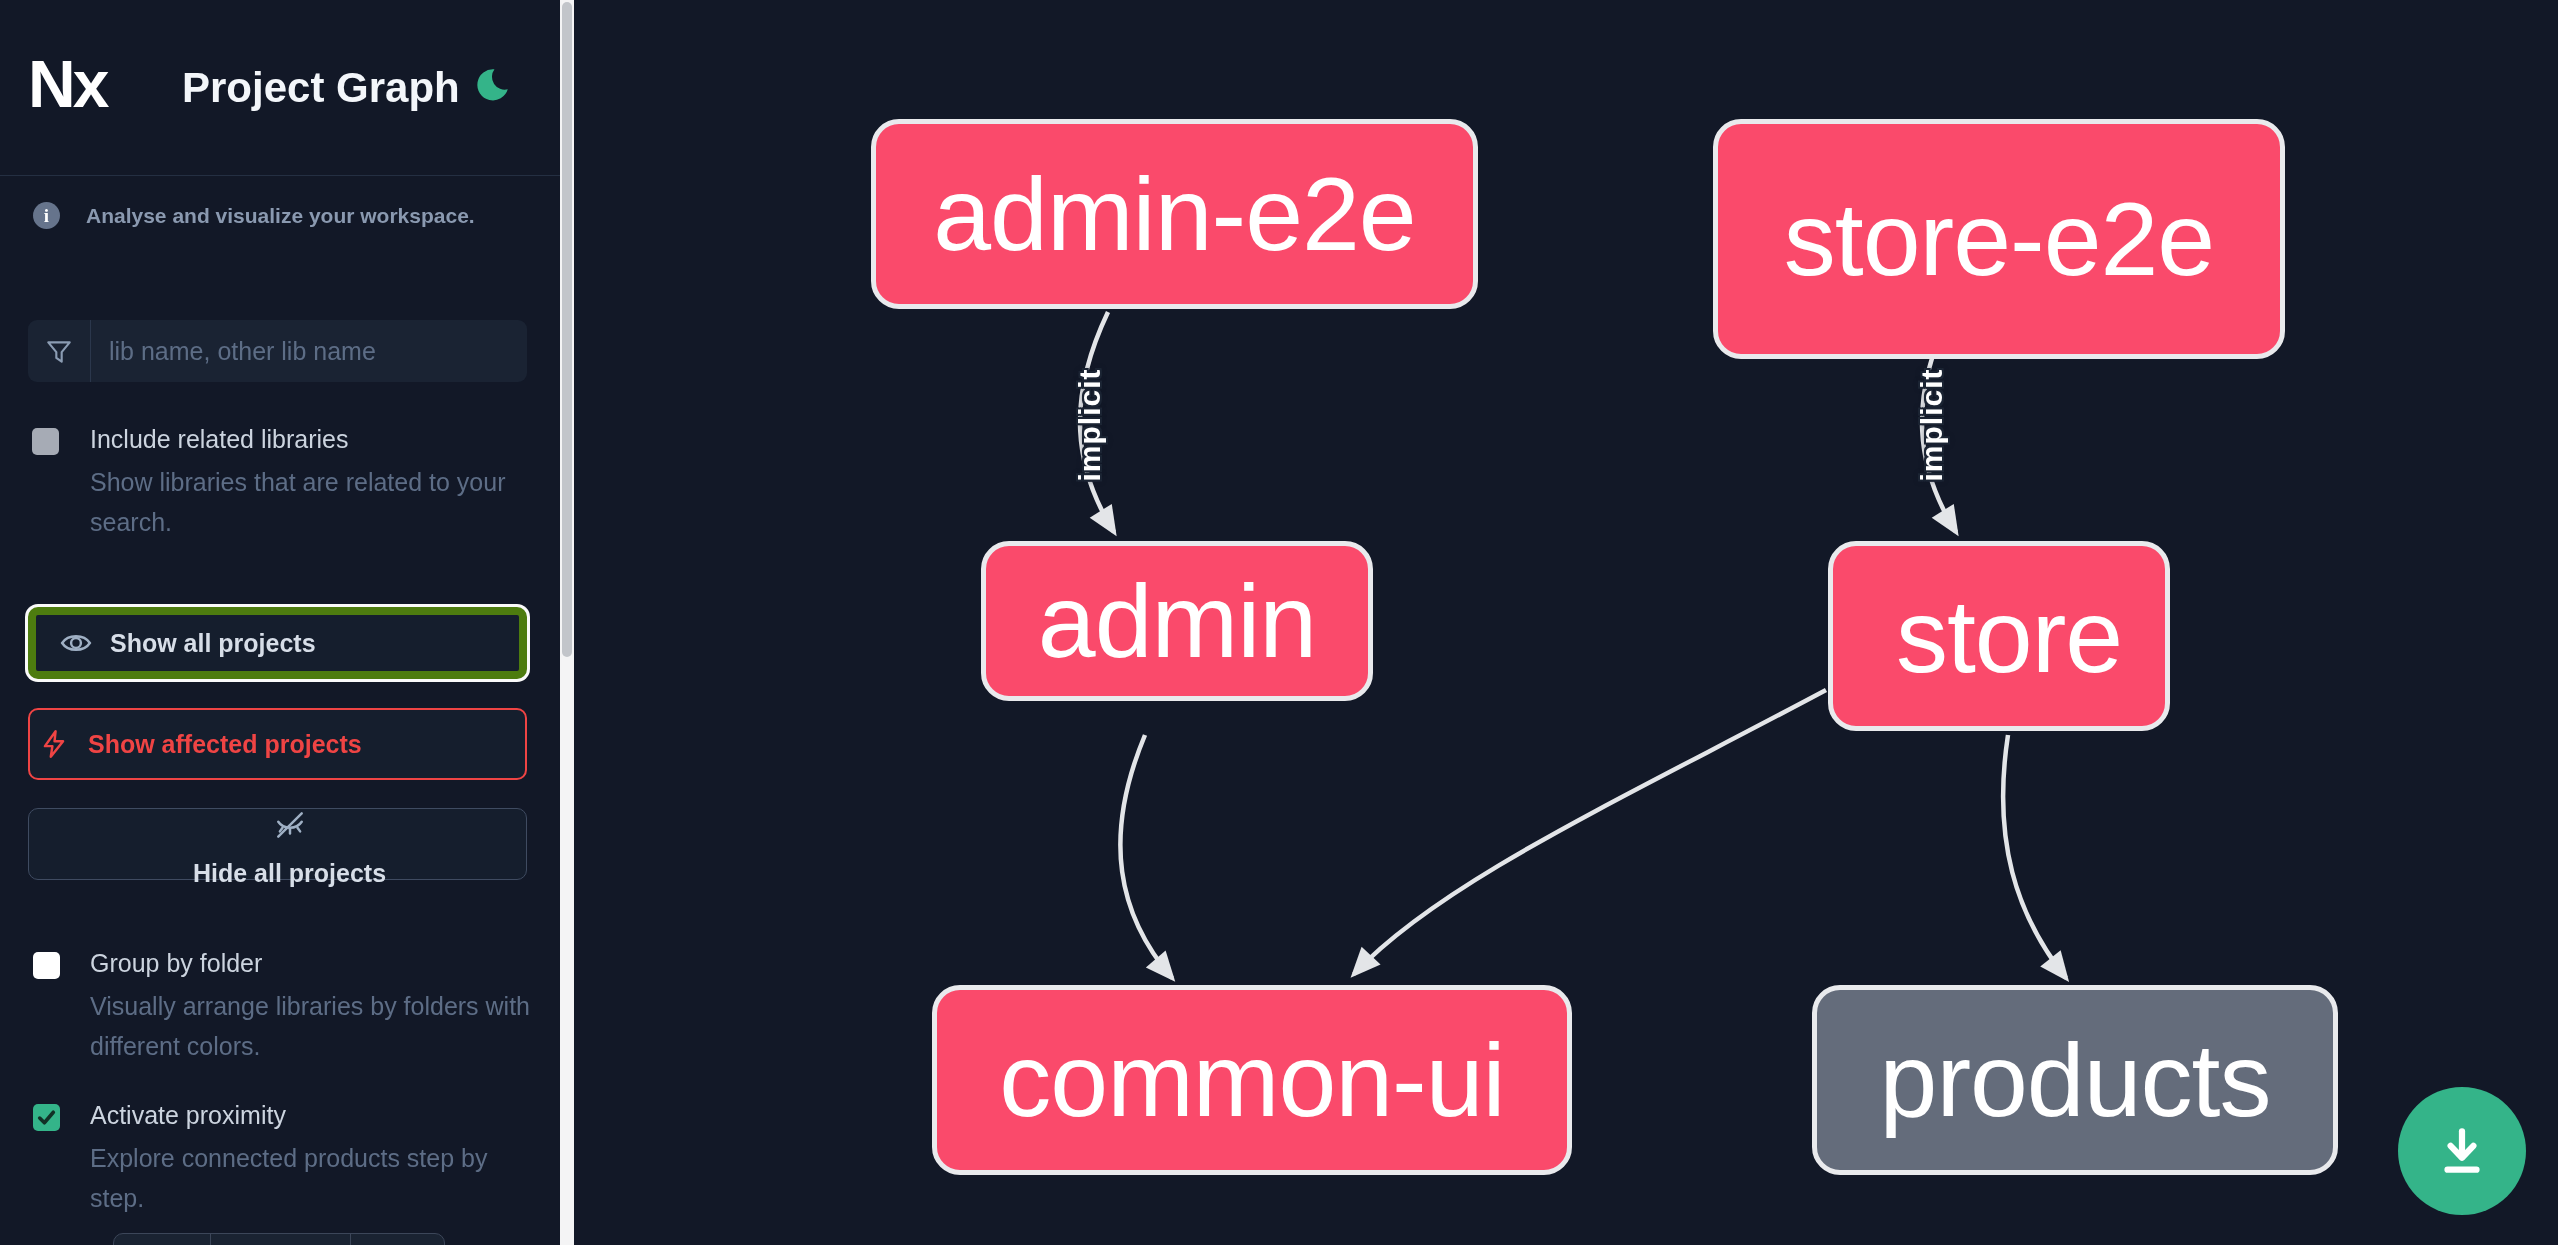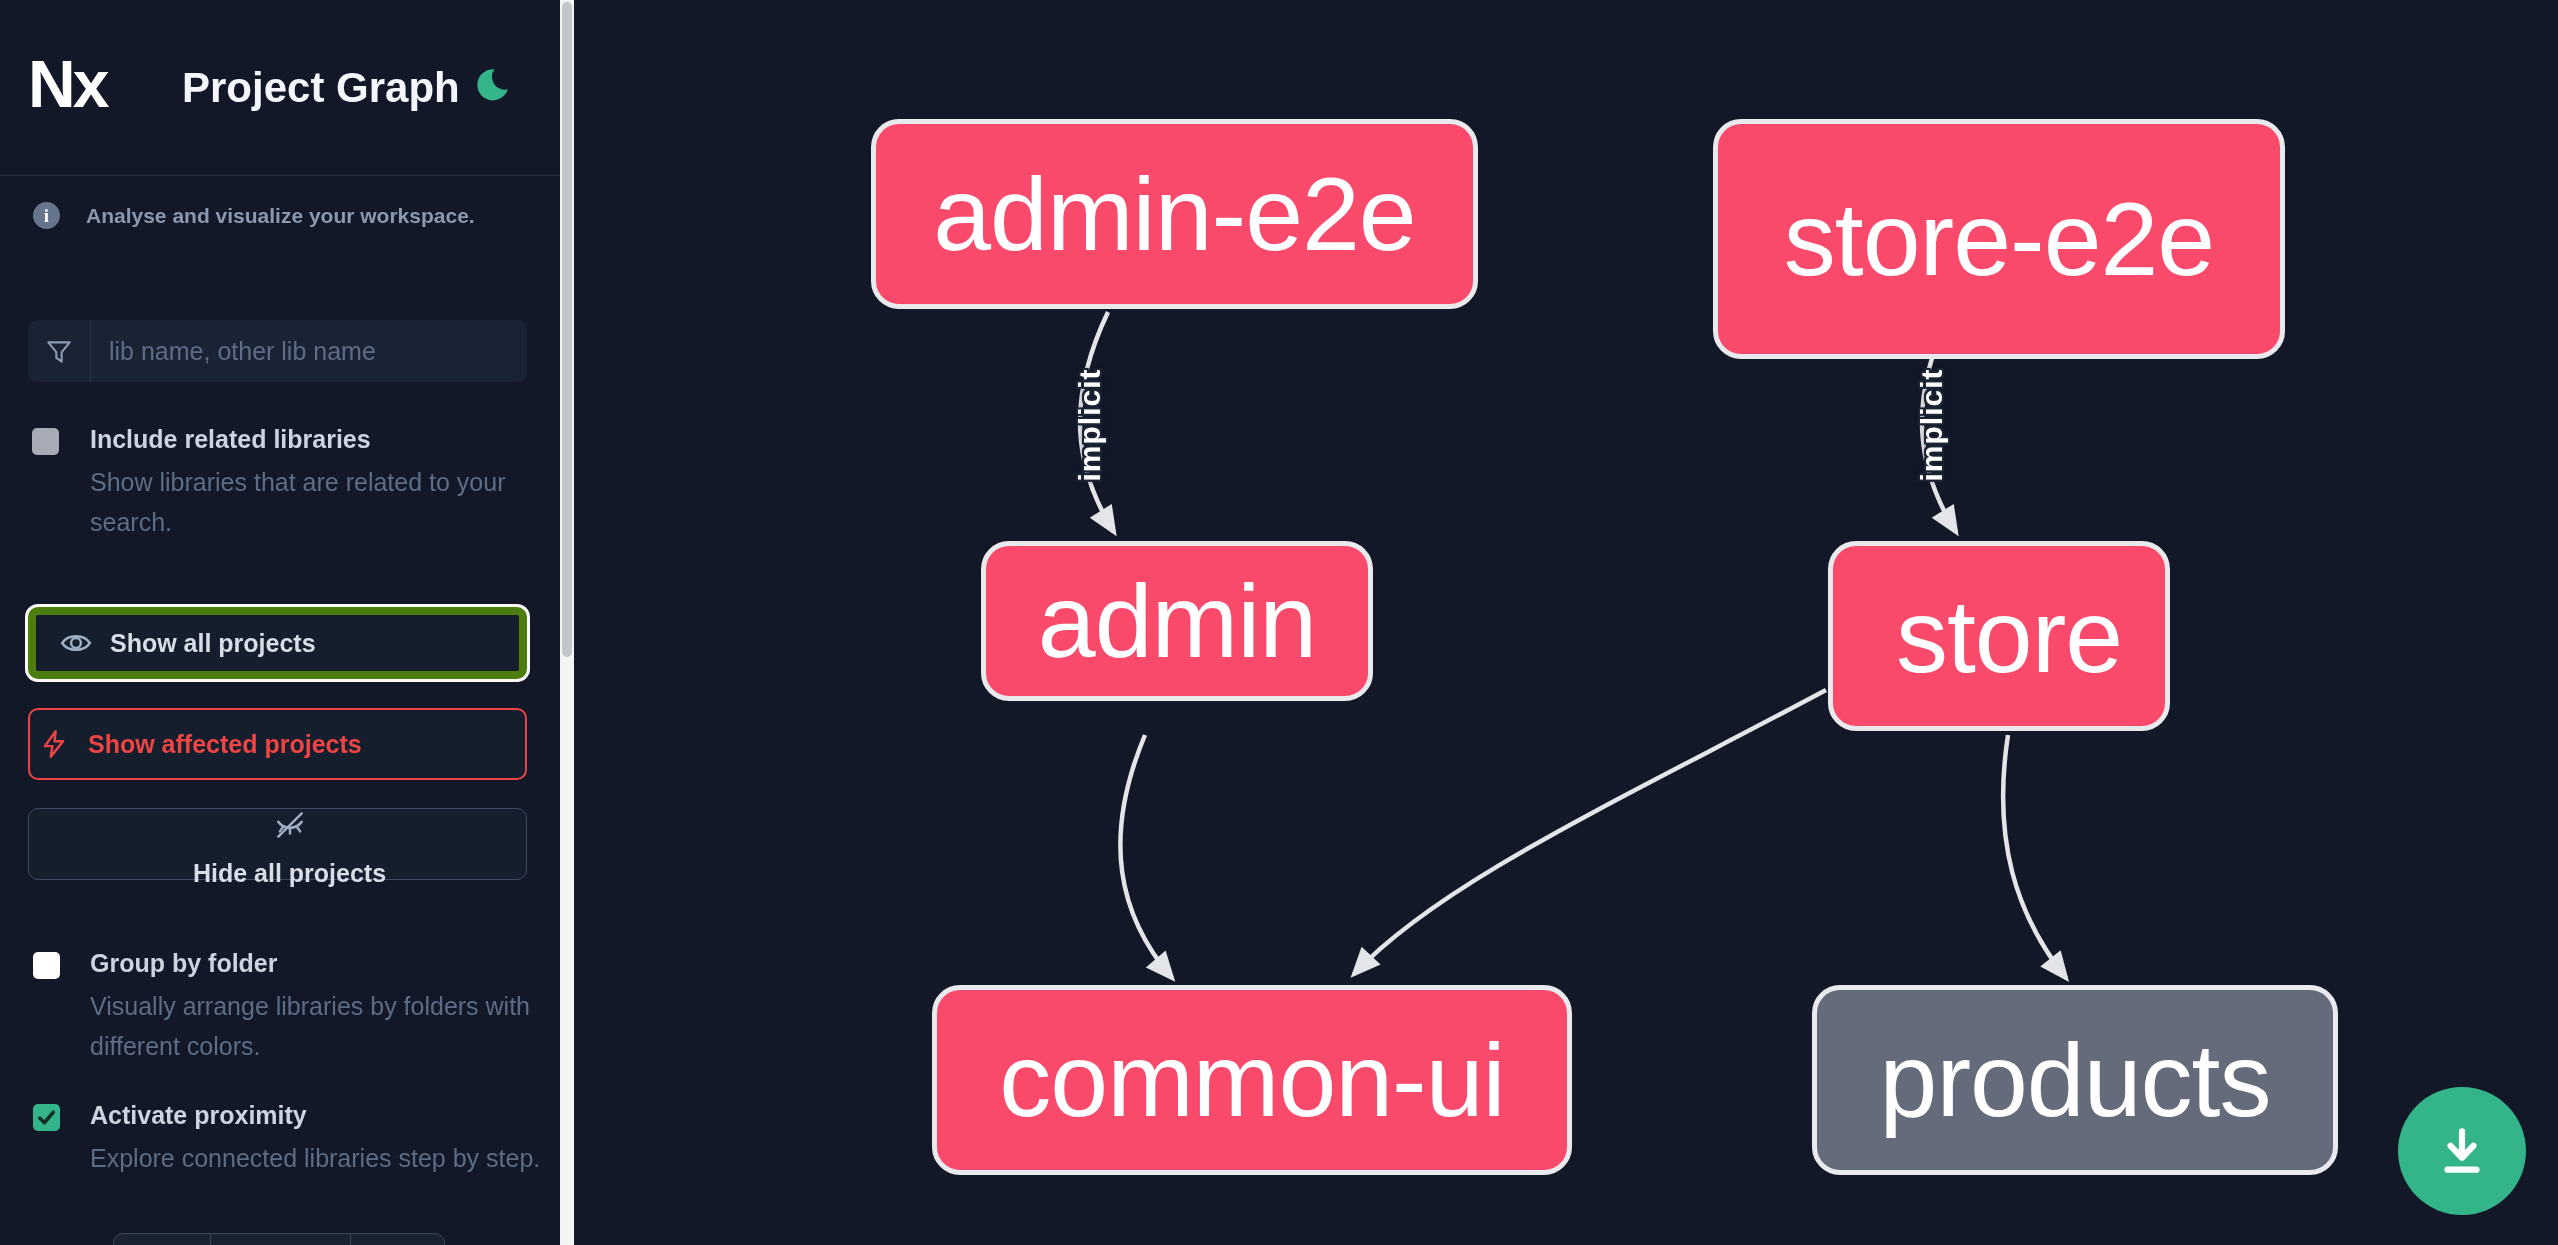--- a/index.html
+++ b/index.html
@@ -48,21 +48,21 @@
   .search-iconcell{width:62px;display:flex;align-items:center;justify-content:center;border-right:1px solid #2b374c;flex:none;}
   .searchbox input{
     flex:1;background:transparent;border:none;outline:none;color:#c9d3e0;
     font-size:25px;padding:0 18px;font-family:"Liberation Sans", sans-serif;
   }
   .searchbox input::placeholder{color:#5d6d86;opacity:1;}
   .cb{width:27px;height:27px;border-radius:5px;flex:none;}
   .cb.gray{background:#a6abb5;}
   .cb.white{background:#ffffff;}
   .cb.green{background:#34b489;display:flex;align-items:center;justify-content:center;}
-  .cb-label{color:#ccd4df;font-size:25px;font-weight:700;line-height:34px;}
+  .cb-label{color:#ccd4df;font-size:25px;font-weight:400;line-height:34px;}
   .cb-desc{color:#5d6d86;font-size:25px;font-weight:400;line-height:40px;width:455px;}
   .side-btn{
     left:28px;width:499px;height:72px;border-radius:10px;background:#151e2d;
     display:flex;align-items:center;padding-left:24px;gap:18px;cursor:pointer;
   }
   .side-btn .lbl{font-size:25px;font-weight:600;color:#d7dee8;}
   .btn-showall{border:8px solid #4d7c0f;box-shadow:0 0 0 3px #fafafa;}
   .btn-affected{border:2px solid #ef4444;}
   .btn-affected .lbl{color:#ef4444;}
   .btn-hide{border:1px solid #3f4b61;}
@@ -184,21 +184,21 @@
   <div class="sb-abs cb-desc" style="left:90px;top:986px;">Visually arrange libraries by folders with different colors.</div>
 
   <div class="sb-abs cb green" style="left:33px;top:1104px;">
     <span class="icon">
       <svg width="21" height="21" viewBox="0 0 20 20" fill="none" stroke="#123126" stroke-width="3.4" stroke-linecap="round" stroke-linejoin="round">
         <path d="M3.5,10.5 L8,15 L16.5,5"></path>
       </svg>
     </span>
   </div>
   <div class="sb-abs cb-label" style="left:90px;top:1098px;">Activate proximity</div>
-  <div class="sb-abs cb-desc" style="left:90px;top:1138px;">Explore connected libraries step by step.</div>
+  <div class="sb-abs cb-desc" style="left:90px;top:1138px;">Explore connected products step by step.</div>
 
   <div class="segment-sliver">
     <span class="seg" style="width:96px;"></span>
     <span class="seg" style="width:140px;"></span>
     <span class="seg" style="width:94px;"></span>
   </div>
 </div>
 
 <div class="scroll-track">
   <div class="scroll-thumb"></div>

